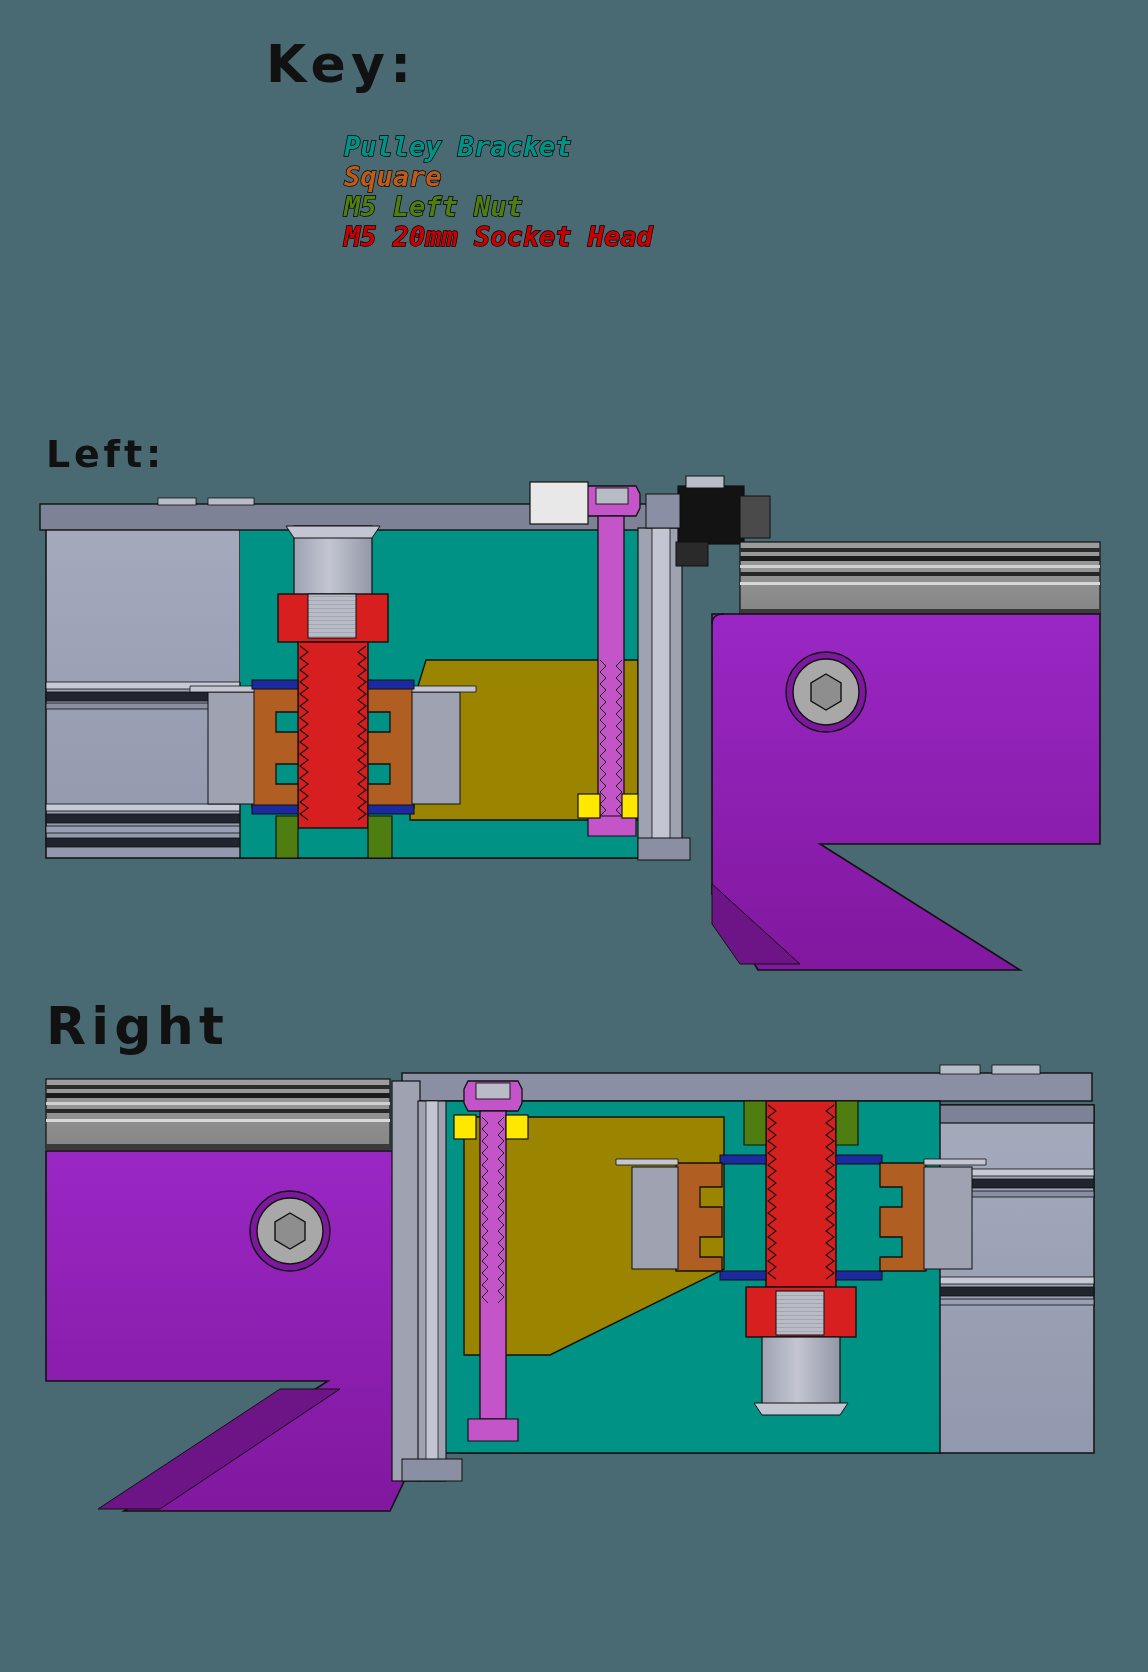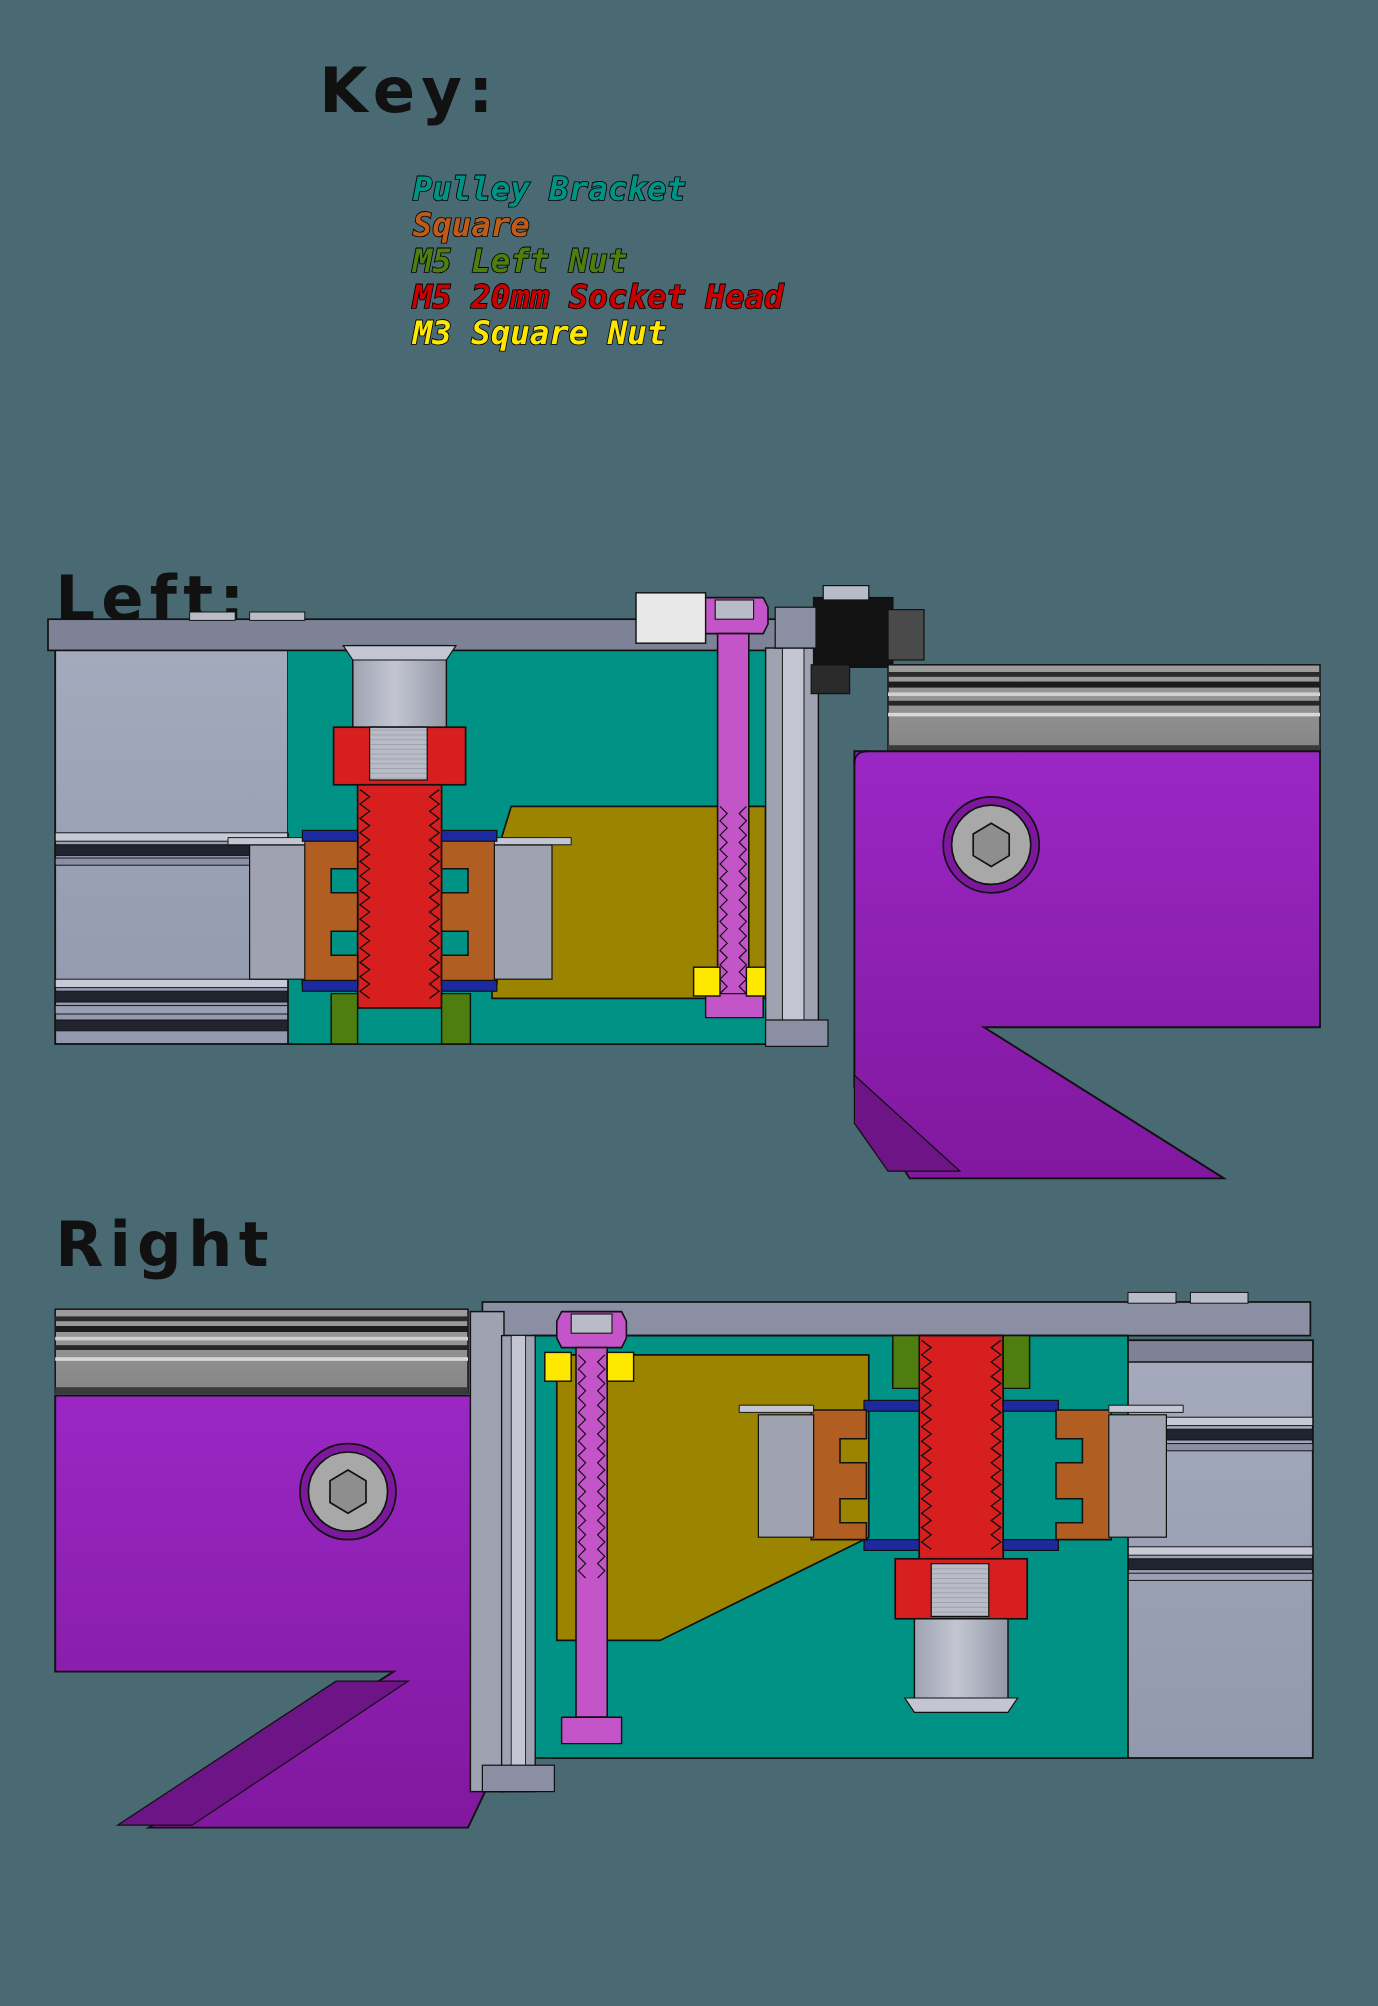--- a/index.html
+++ b/index.html
@@ -2,32 +2,32 @@
 <html><head>
 <meta charset="utf-8">
 <style>
   html,body{margin:0;padding:0;}
   body{
     width:1148px;height:1672px;
     background:#4a6a73;
     font-family:"Liberation Sans",sans-serif;
     overflow:hidden;position:relative;
   }
-  .stage{position:absolute;left:0;top:16px;width:1148px;height:1192px;}
+  .stage{position:absolute;left:0;top:4px;width:1148px;height:1192px;}
 
   
   .heading{
     position:absolute;
     font-family:"DejaVu Sans","Liberation Sans",sans-serif;
     font-weight:bold;color:#111;
     letter-spacing:.10em;
     white-space:pre;
   }
   #key-title{left:266px;top:30px;font-size:52px;}
-  #left-title{left:46px;top:428px;font-size:52px;margin-top:26px;}
+  #left-title{left:46px;top:428px;font-size:38px;}
   #right-title{left:46px;top:992px;font-size:52px;}
 
   
   #legend{position:absolute;left:344px;top:128px;}
   .legend-row{
     font-family:"DejaVu Sans Mono","Liberation Mono",monospace;
     font-style:italic;font-weight:bold;
     font-size:27px;line-height:30px;
     white-space:pre;
     -webkit-text-stroke:1.4px #000;
@@ -43,21 +43,20 @@
 
 <div class="stage">
 
   <div class="heading" id="key-title">Key:</div>
 
   <div id="legend">
     <div class="legend-row" style="color: rgb(0, 147, 133);">Pulley Bracket</div>
     <div class="legend-row" style="color: rgb(192, 90, 24);">Square</div>
     <div class="legend-row" style="color: rgb(78, 125, 16);">M5 Left Nut</div>
     <div class="legend-row" style="color: rgb(201, 0, 0);">M5 20mm Socket Head</div>
-    <div class="legend-row" style="color: rgb(255, 232, 0);">M3 Square Nut</div>
   </div>
 
   <div class="heading" id="left-title">Left:</div>
 
   <div class="assembly" id="left-assembly" style="left:40px;top:460px;">
   <svg width="1060" height="520" viewBox="0 0 1060 520">
     <defs>
       <linearGradient id="extr" x1="0" y1="0" x2="0" y2="1">
         <stop offset="0" stop-color="#a5abbd"></stop>
             <stop offset="1" stop-color="#9298ad"></stop>

